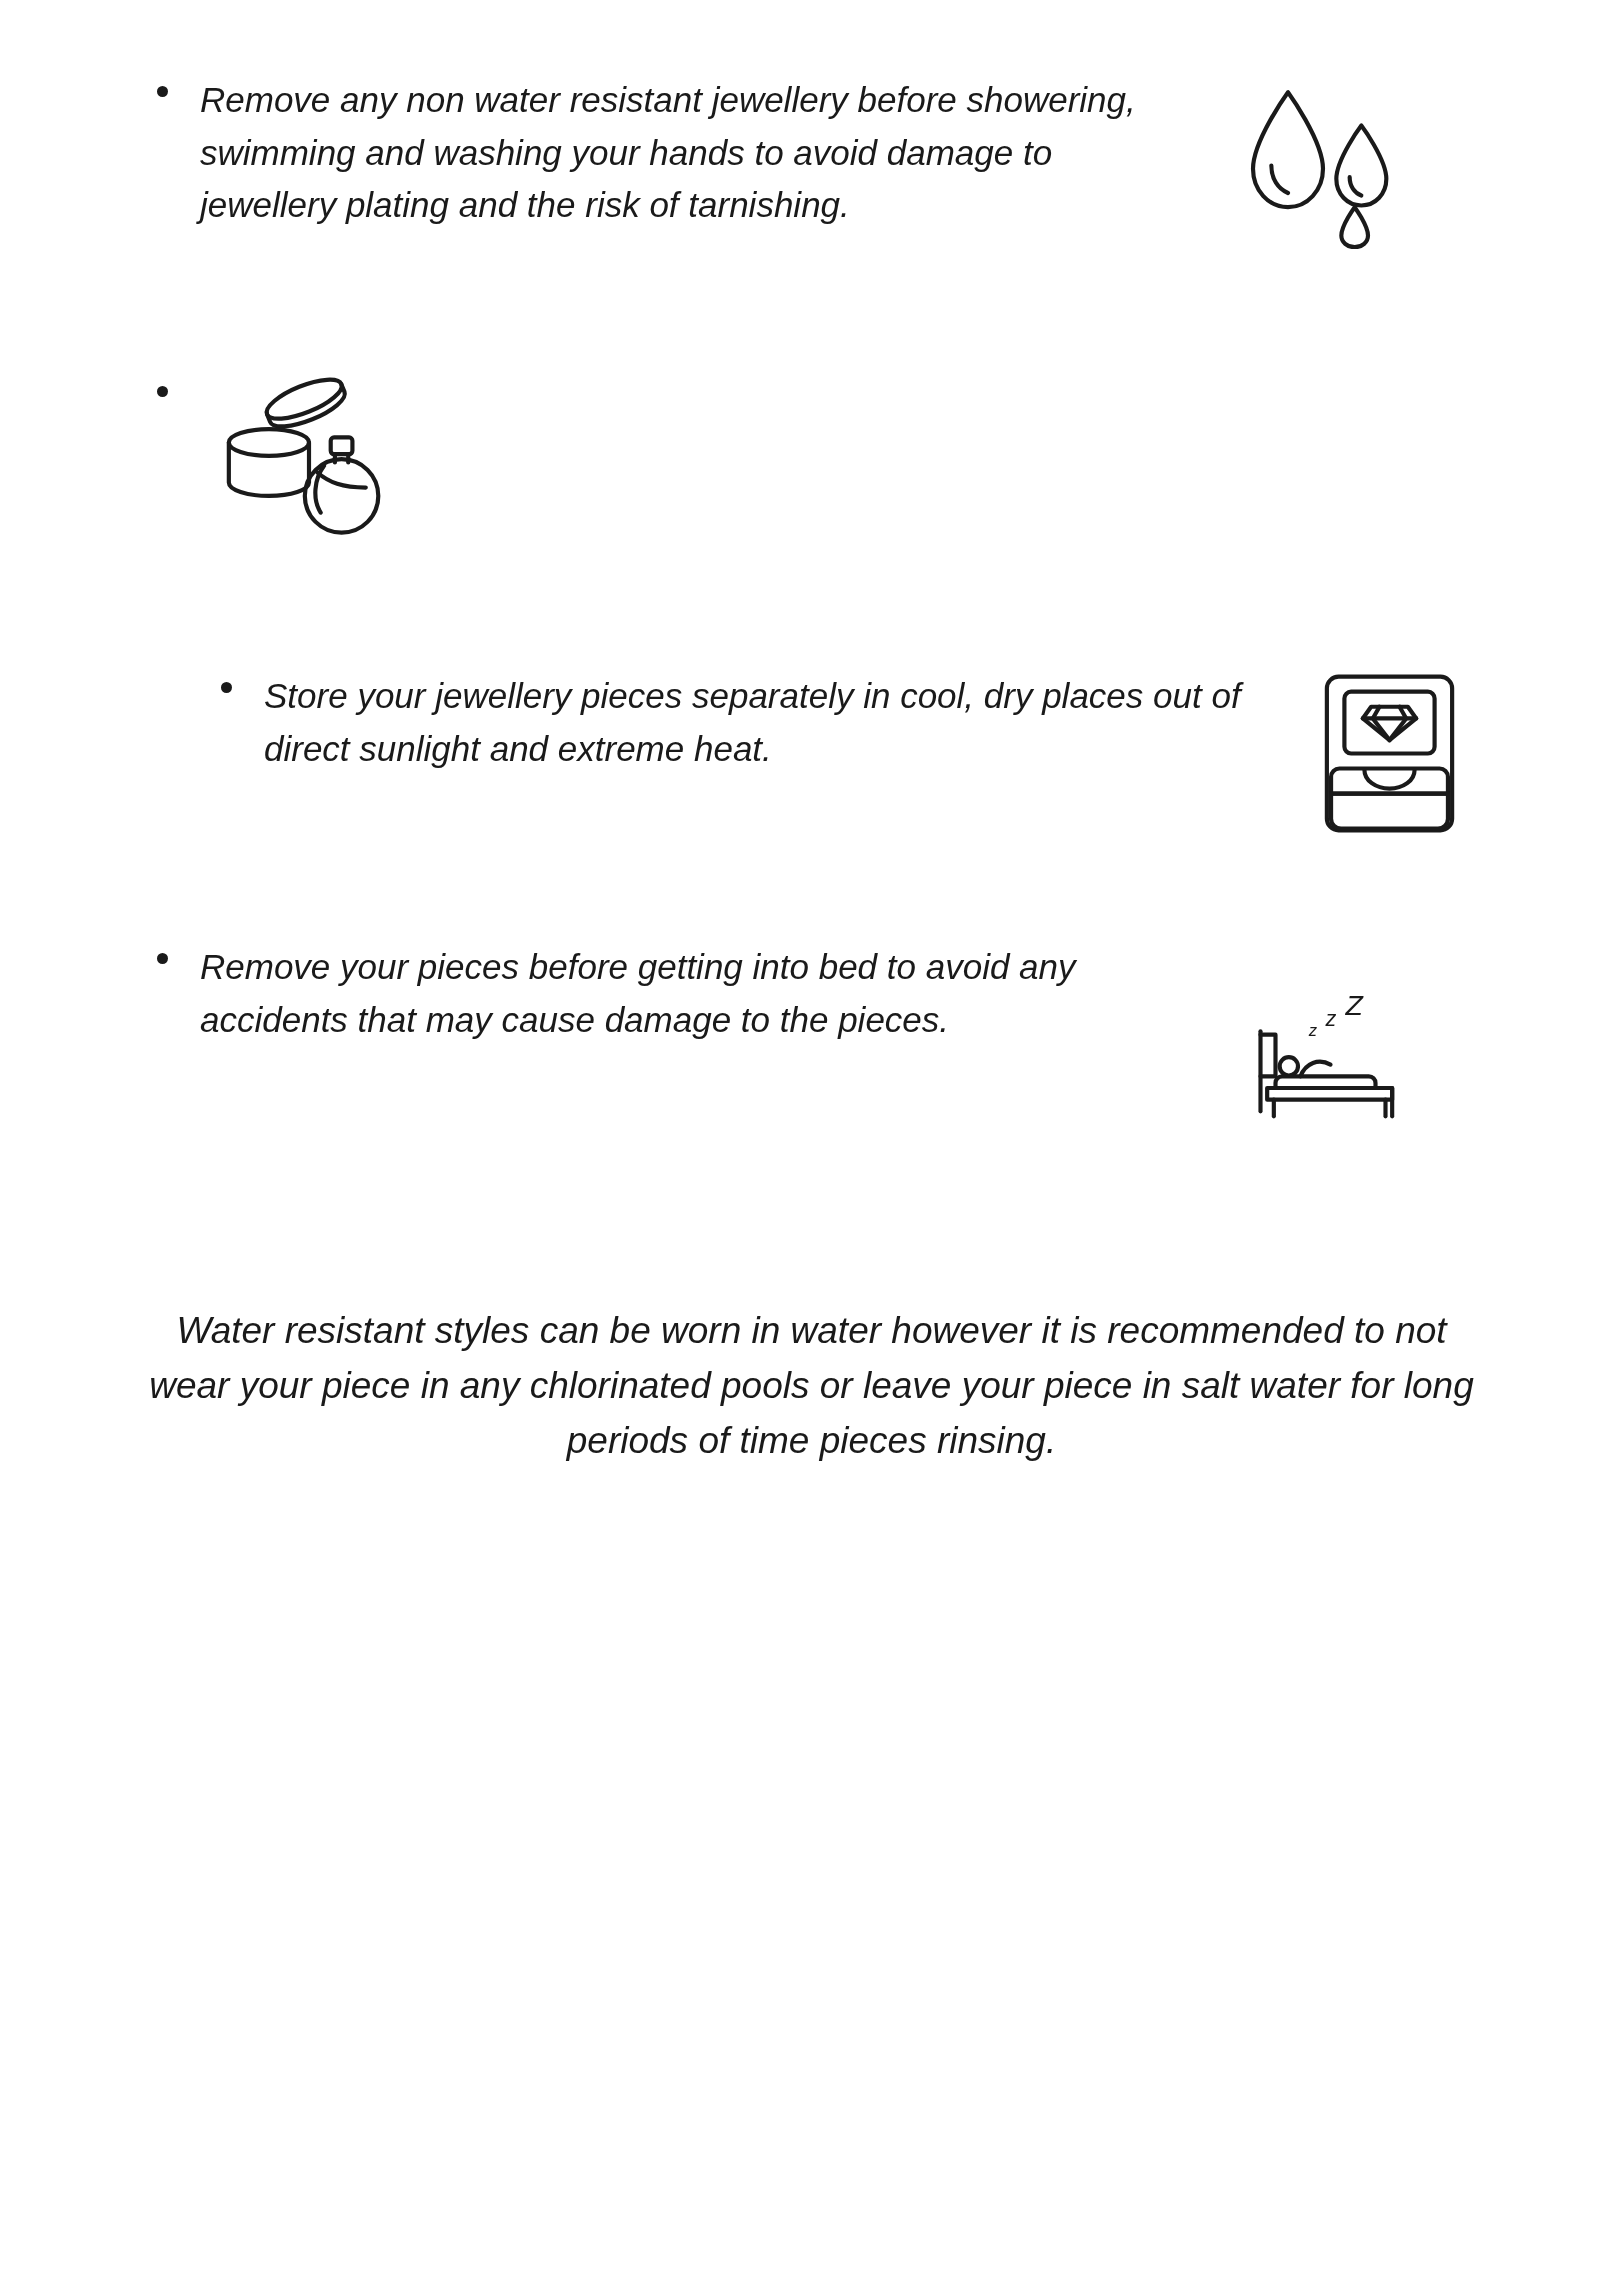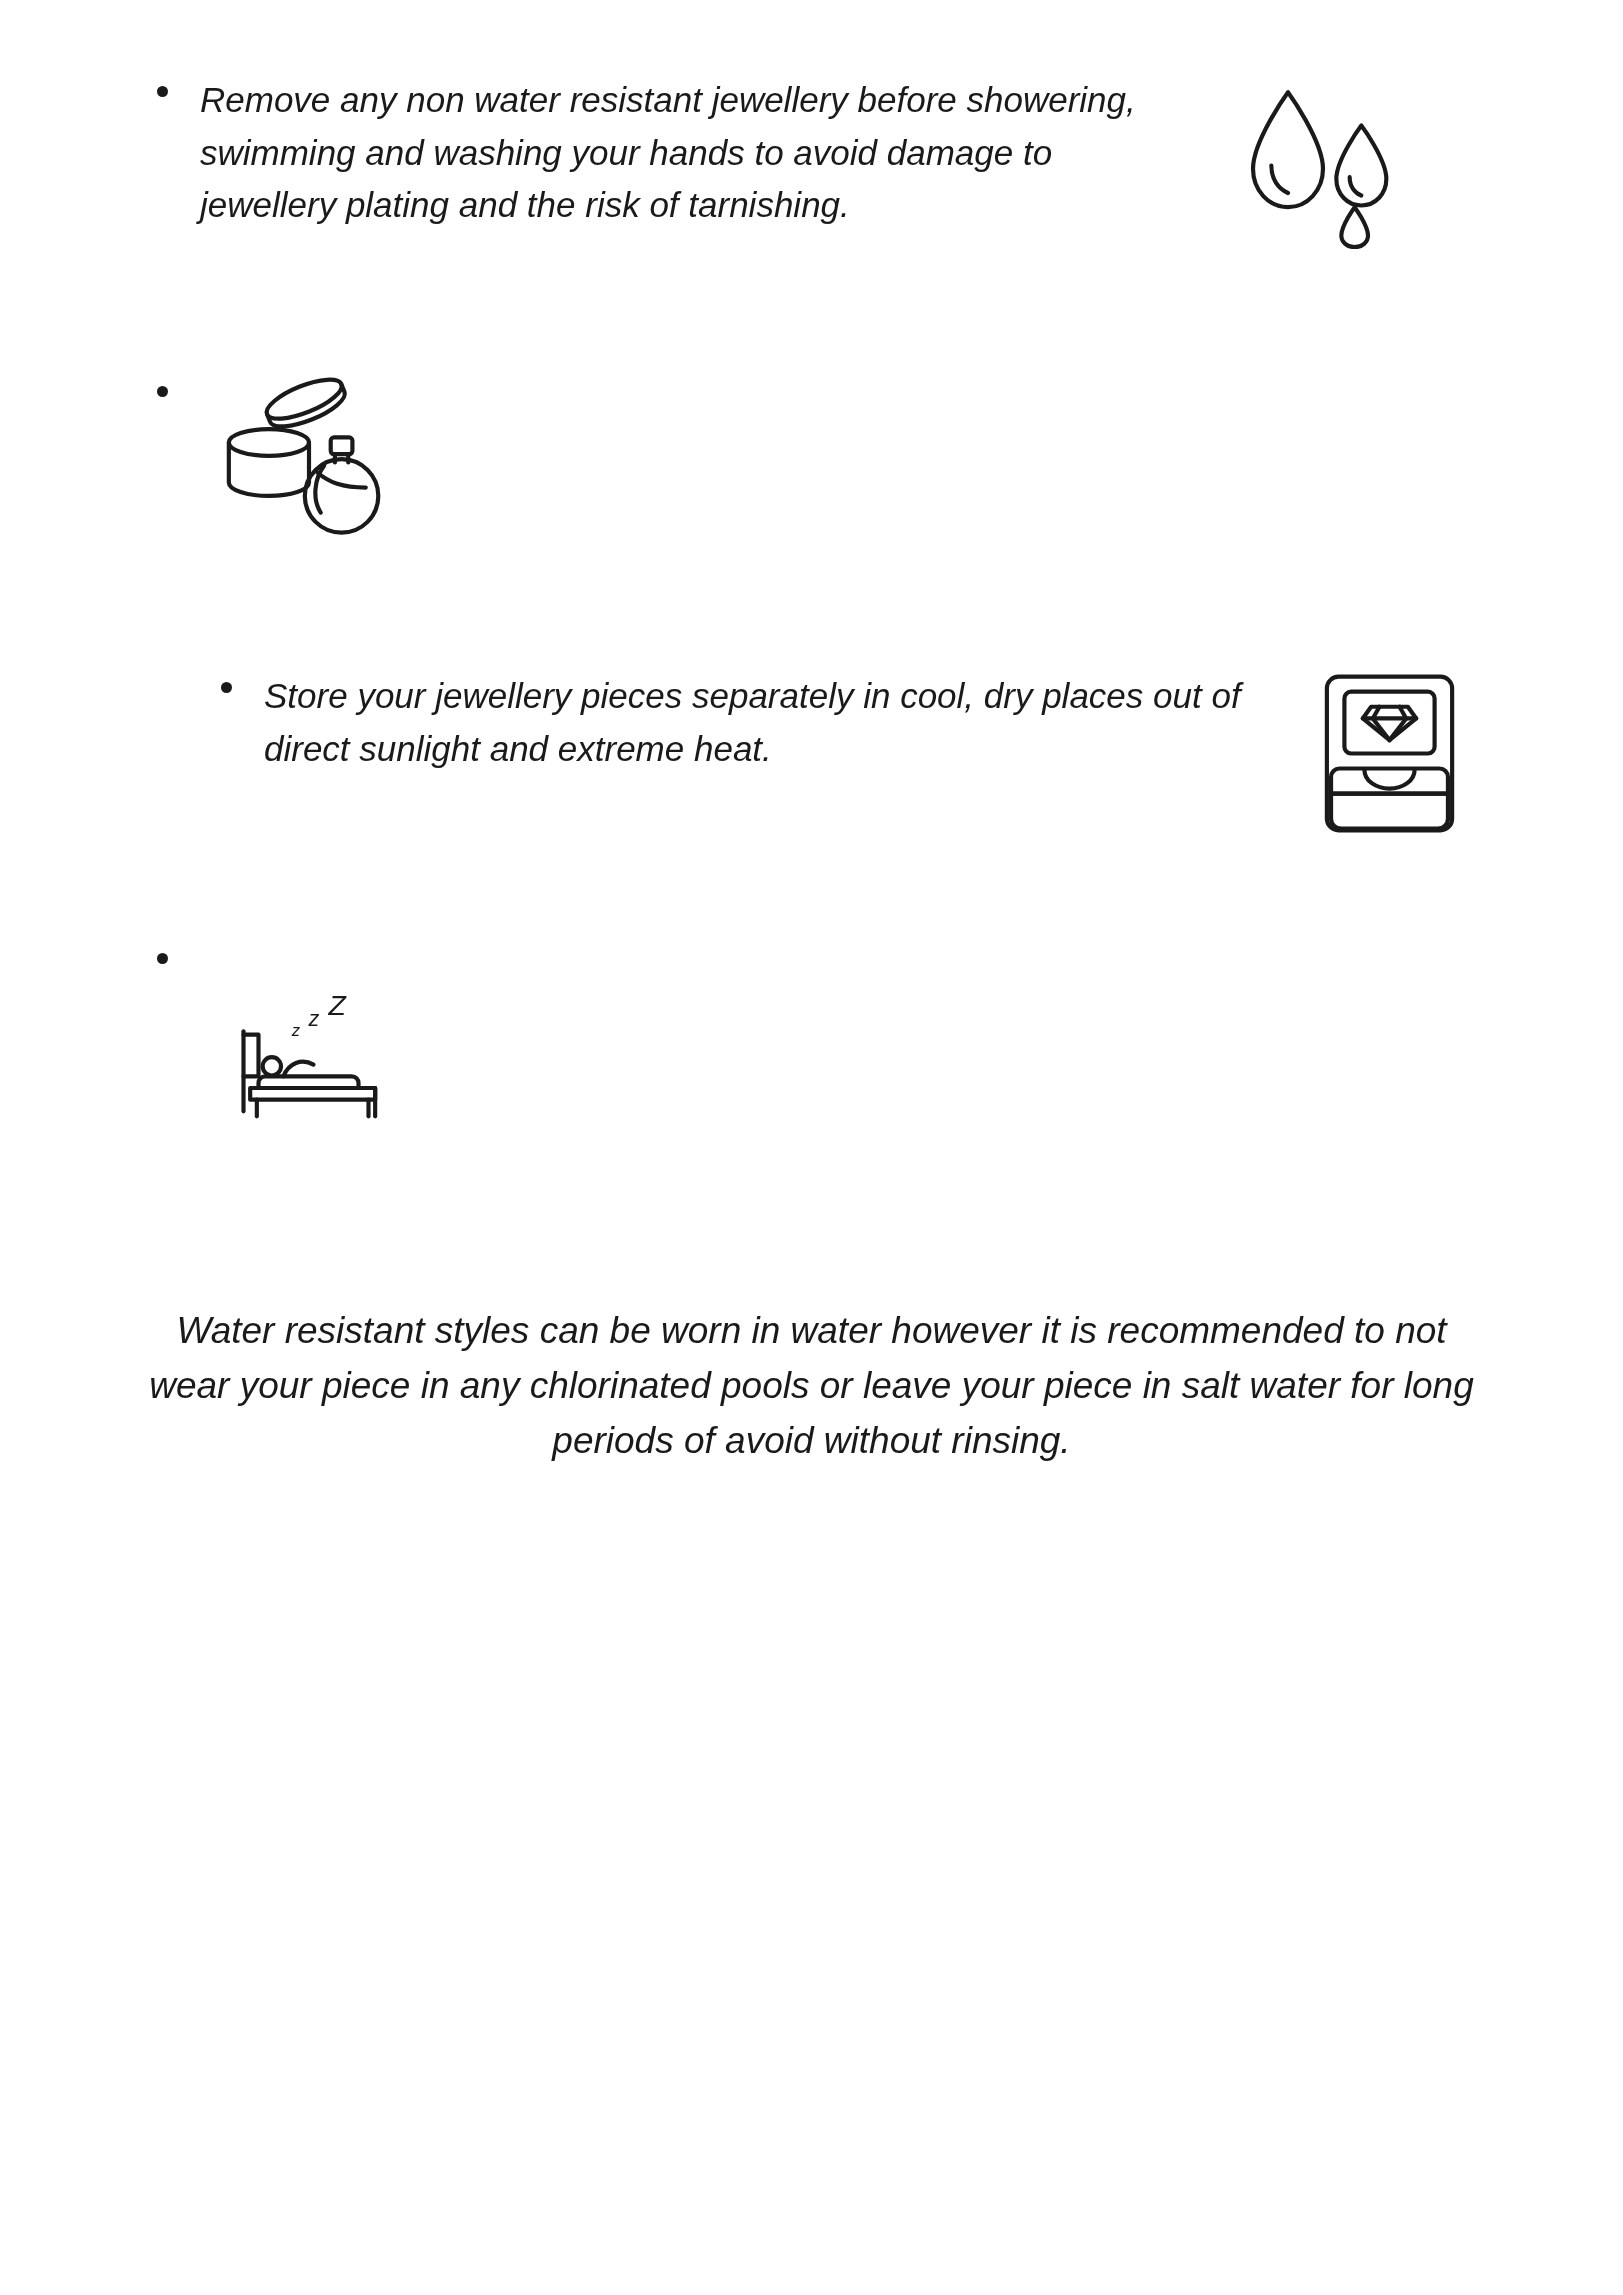--- a/index.html
+++ b/index.html
@@ -174,20 +174,21 @@
 
           <path d="M30 148 v30 a12 12 0 0 0 12 12 h116 a12 12 0 0 0 12 -12 v-30"></path>
         </svg>
       </div>
     </div>
 
     <div class="step s4">
       <div class="bullet-col">
         <span class="bullet"></span>
       </div>
+      <div class="step-text"> Remove your pieces before getting into bed to avoid any accidents that may cause damage to the pieces.</div>
       <div class="icon-col">
         <svg width="167" height="150" viewBox="0 0 200 180" fill="none" stroke="#1a1a1a" stroke-width="5" stroke-linejoin="round" stroke-linecap="round">
 
           <text x="124" y="38" font-family="Liberation Sans, sans-serif" font-size="34" font-style="italic" fill="#1a1a1a" stroke="none">Z</text>
           <text x="100" y="52" font-family="Liberation Sans, sans-serif" font-size="26" font-style="italic" fill="#1a1a1a" stroke="none">z</text>
           <text x="80" y="64" font-family="Liberation Sans, sans-serif" font-size="20" font-style="italic" fill="#1a1a1a" stroke="none">z</text>
 
           <path d="M22 58 v96"></path>
           <path d="M22 62 h18 v50 h-18"></path>
 
@@ -200,16 +201,16 @@
 
           <path d="M38 140 v20"></path>
           <path d="M172 140 v20"></path>
           <path d="M180 126 v34"></path>
         </svg>
       </div>
     </div>
 
   </div>
 
-  <p class="footer-note">Water resistant styles can be worn in water however it is recommended to not wear your piece in any chlorinated pools or leave your piece in salt water for long periods of avoid without rinsing.</p>
+  <p class="footer-note">Water resistant styles can be worn in water however it is recommended to not wear your piece in any chlorinated pools or leave your piece in salt water for long periods of time pieces rinsing.</p>
 
 </div>
 
 
 </body></html>

